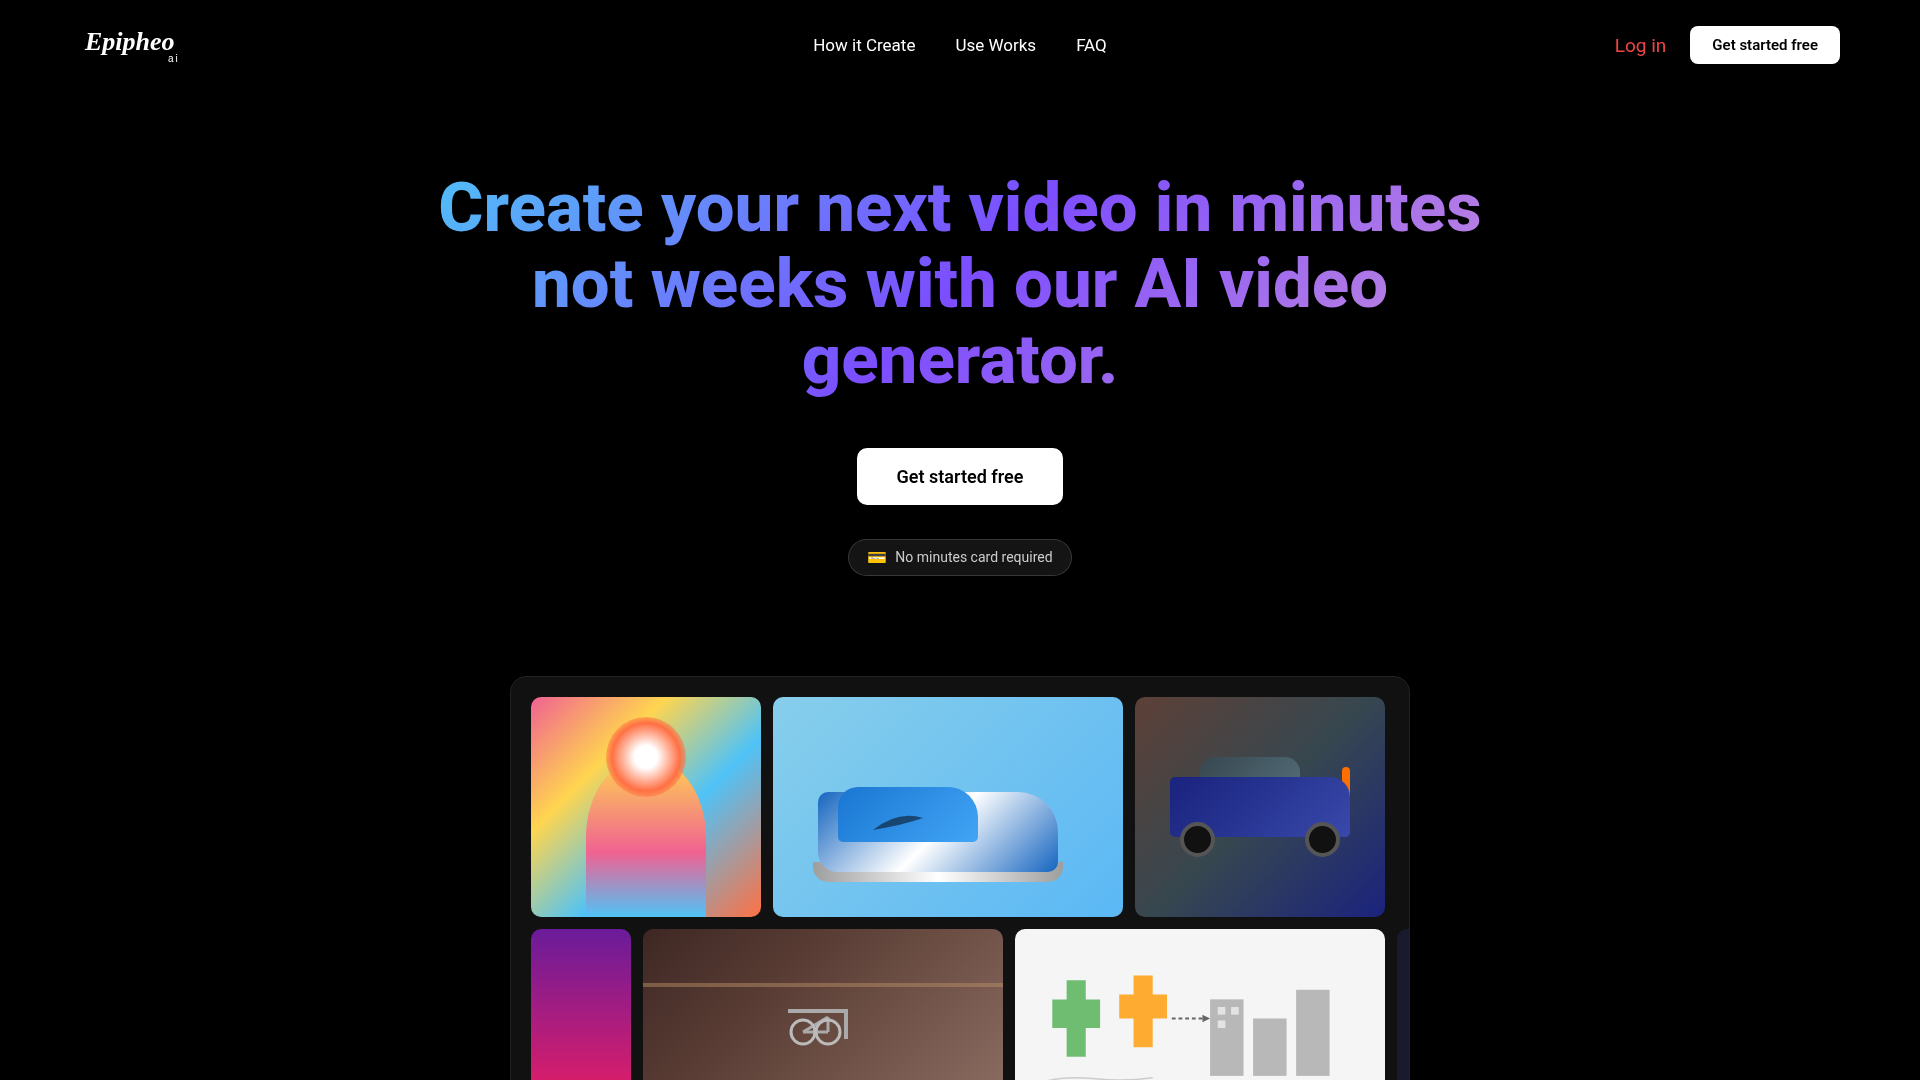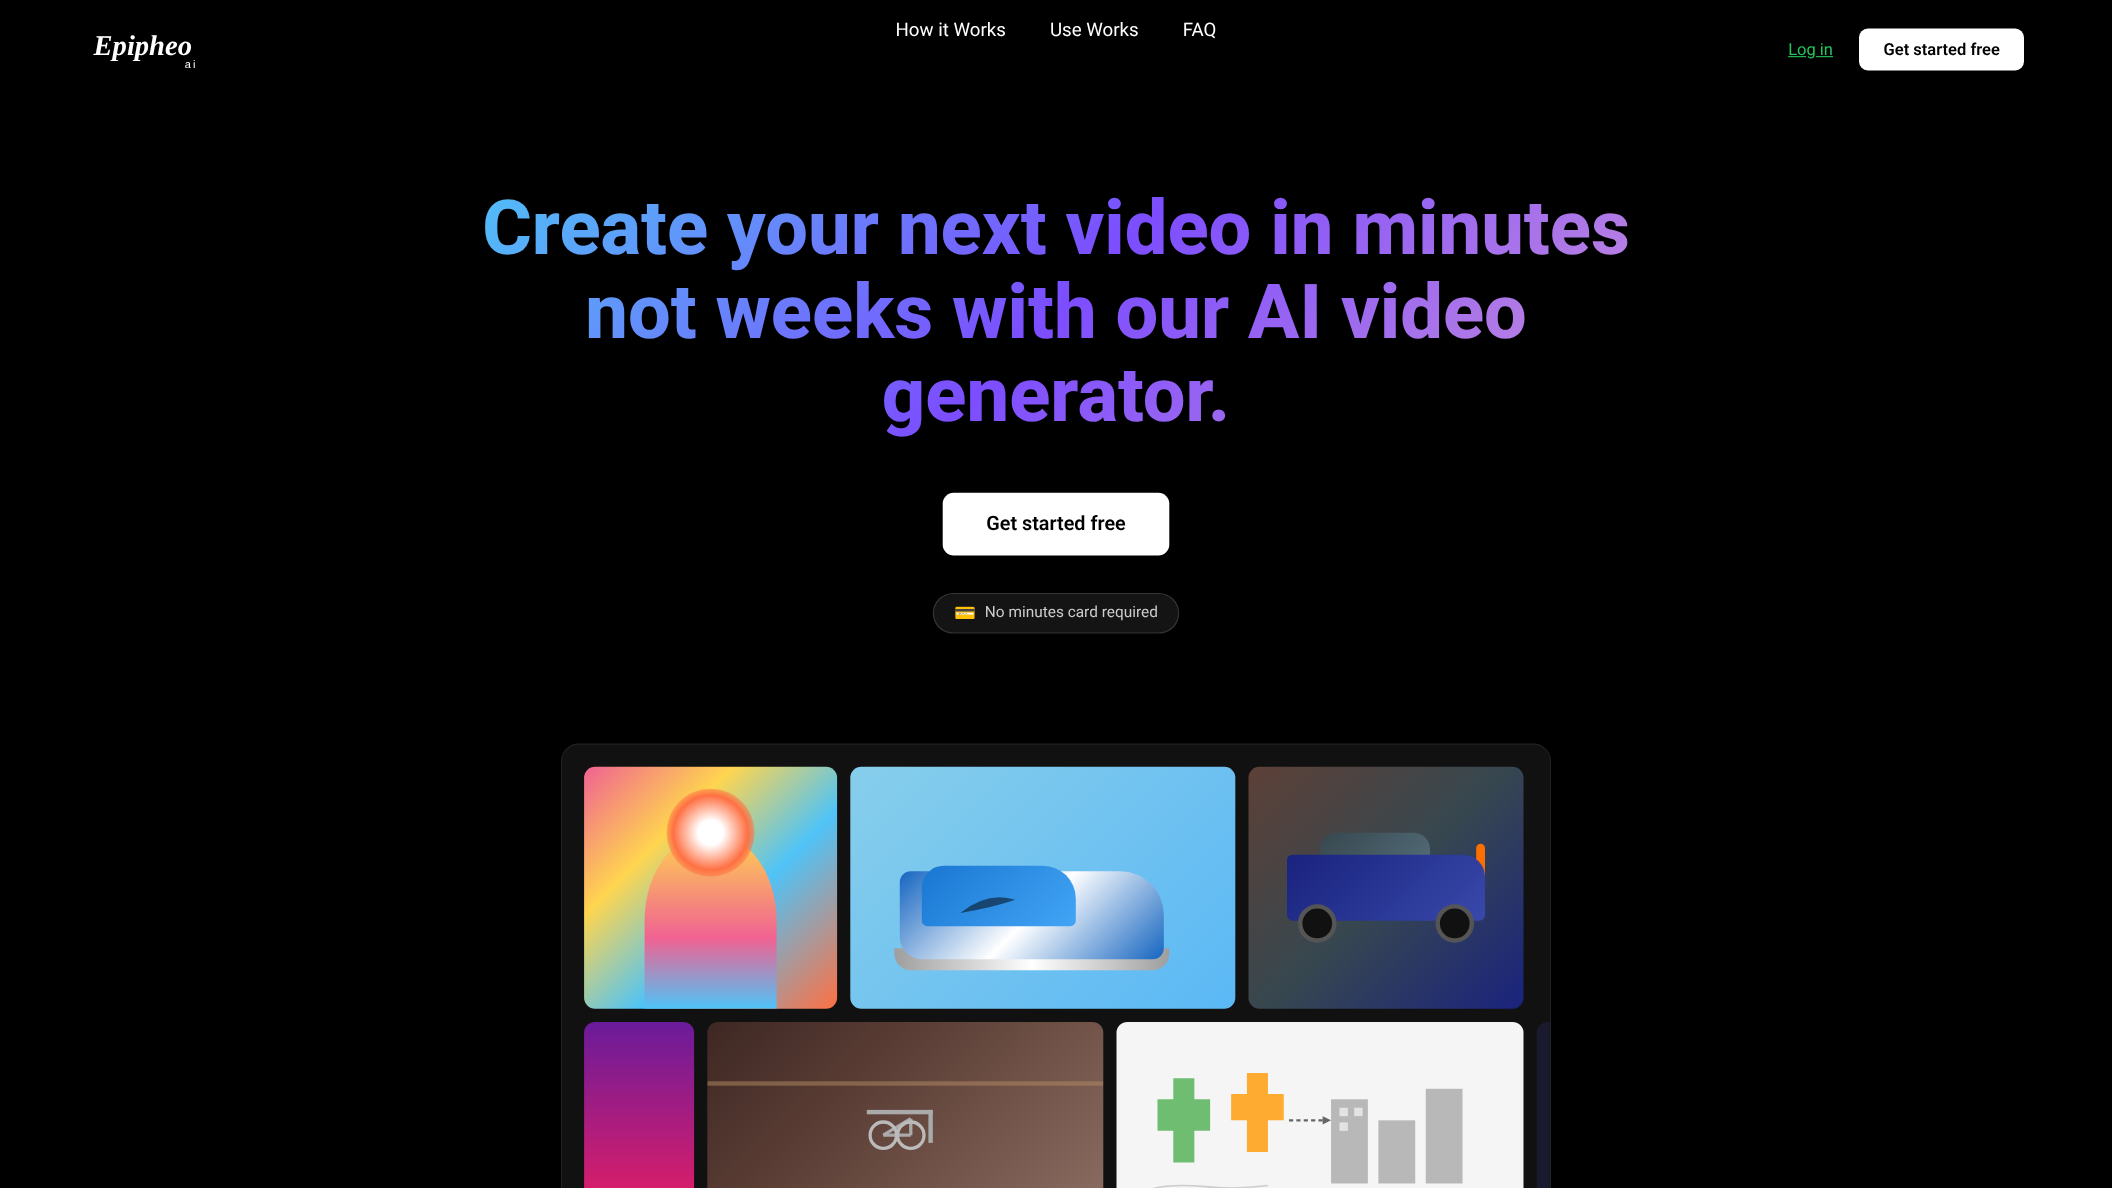--- a/index.html
+++ b/index.html
@@ -9,20 +9,21 @@
       color: #fff;
       font-family: -apple-system, BlinkMacSystemFont, 'Segoe UI', Roboto, sans-serif;
       min-height: 1080px;
       width: 1920px;
       overflow-x: hidden;
     }
 
     
     nav {
       display: flex;
+      align-items: center;
       justify-content: space-between;
       padding: 18px 80px;
       position: relative;
       z-index: 10;
     }
 
     .nav-links {
       display: flex;
       gap: 40px;
       align-items: center;
@@ -39,27 +40,26 @@
       cursor: pointer;
     }
 
     .nav-right {
       display: flex;
       align-items: center;
       gap: 24px;
     }
 
     .login-btn {
-      color: #22c55e;
-      font-size: 15px;
+      color: #ef4444;
+      font-size: 19px;
       cursor: pointer;
       background: none;
       border: none;
       font-family: inherit;
-      text-decoration: underline;
     }
 
     .get-started-nav-btn {
       background: #fff;
       color: #000;
       border: none;
       border-radius: 8px;
       padding: 10px 22px;
       font-size: 15px;
       font-weight: 600;
@@ -328,21 +328,21 @@
 
 <nav>
   <div>
     <svg width="120" height="50" viewBox="0 0 120 50">
       <text x="5" y="32" font-family="Georgia, serif" font-style="italic" font-size="26" font-weight="700" fill="white">Epipheo</text>
       <text x="88" y="44" font-family="Arial, sans-serif" font-size="10" fill="white" letter-spacing="2">ai</text>
     </svg>
   </div>
 
   <div class="nav-links">
-    <a class="nav-link">How it Works</a>
+    <a class="nav-link">How it Create</a>
     <a class="nav-link">Use Works</a>
     <a class="nav-link">FAQ</a>
   </div>
 
   <div class="nav-right">
     <button class="login-btn">Log in</button>
     <button class="get-started-nav-btn">Get started free</button>
   </div>
 </nav>
 

